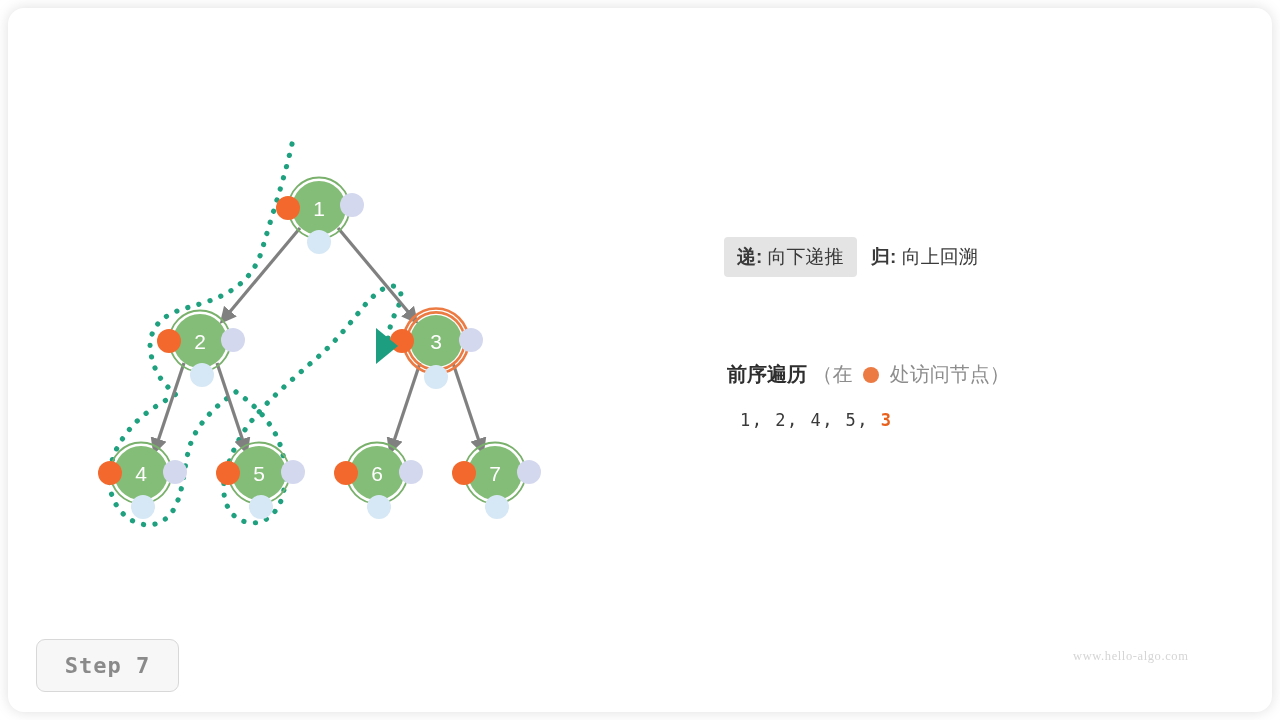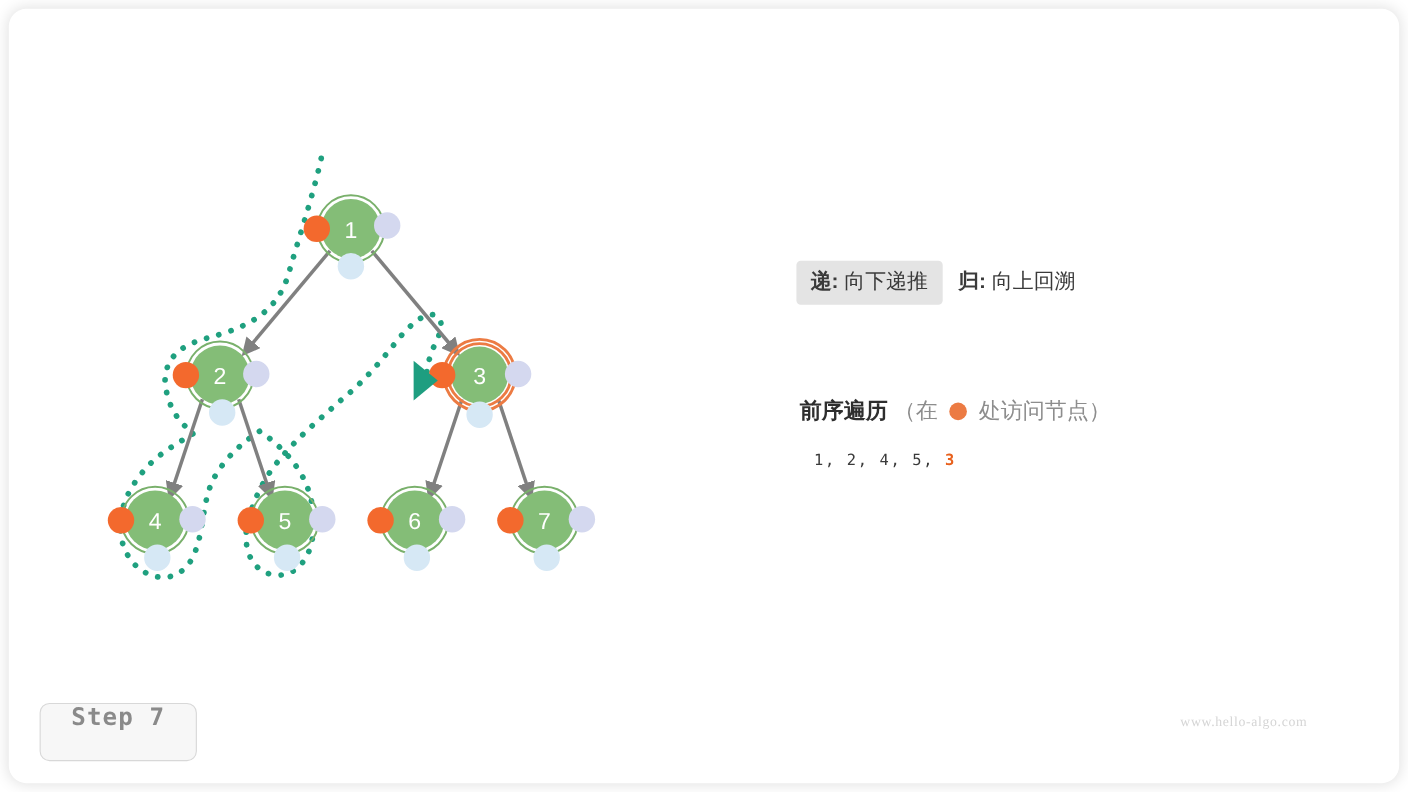--- a/index.html
+++ b/index.html
@@ -80,21 +80,21 @@
     border-radius: 50%;
     background: #ec7b43;
     vertical-align: -2px;
     margin: 0 5px;
   }
   #order-seq {
     position: absolute;
     left: 740px;
     top: 412px;
     font-family: "DejaVu Sans Mono", "Liberation Mono", monospace;
-    font-size: 14px;
+    font-size: 17px;
     color: #3a3a3a;
     letter-spacing: 1.5px;
     line-height: 1;
     white-space: nowrap;
   }
   #order-seq .hl {
     color: #e8601c;
     font-weight: bold;
   }
   
@@ -102,20 +102,21 @@
     position: absolute;
     left: 36px;
     top: 639px;
     width: 143px;
     height: 53px;
     border: 1px solid #d8d8d8;
     border-radius: 9px;
     background: #f7f7f7;
     box-sizing: border-box;
     display: flex;
+    align-items: center;
     justify-content: center;
   }
   #step-badge span {
     font-family: "DejaVu Sans Mono", "Liberation Mono", monospace;
     font-size: 22px;
     font-weight: bold;
     color: #8a8a8a;
     letter-spacing: 1px;
   }
   

